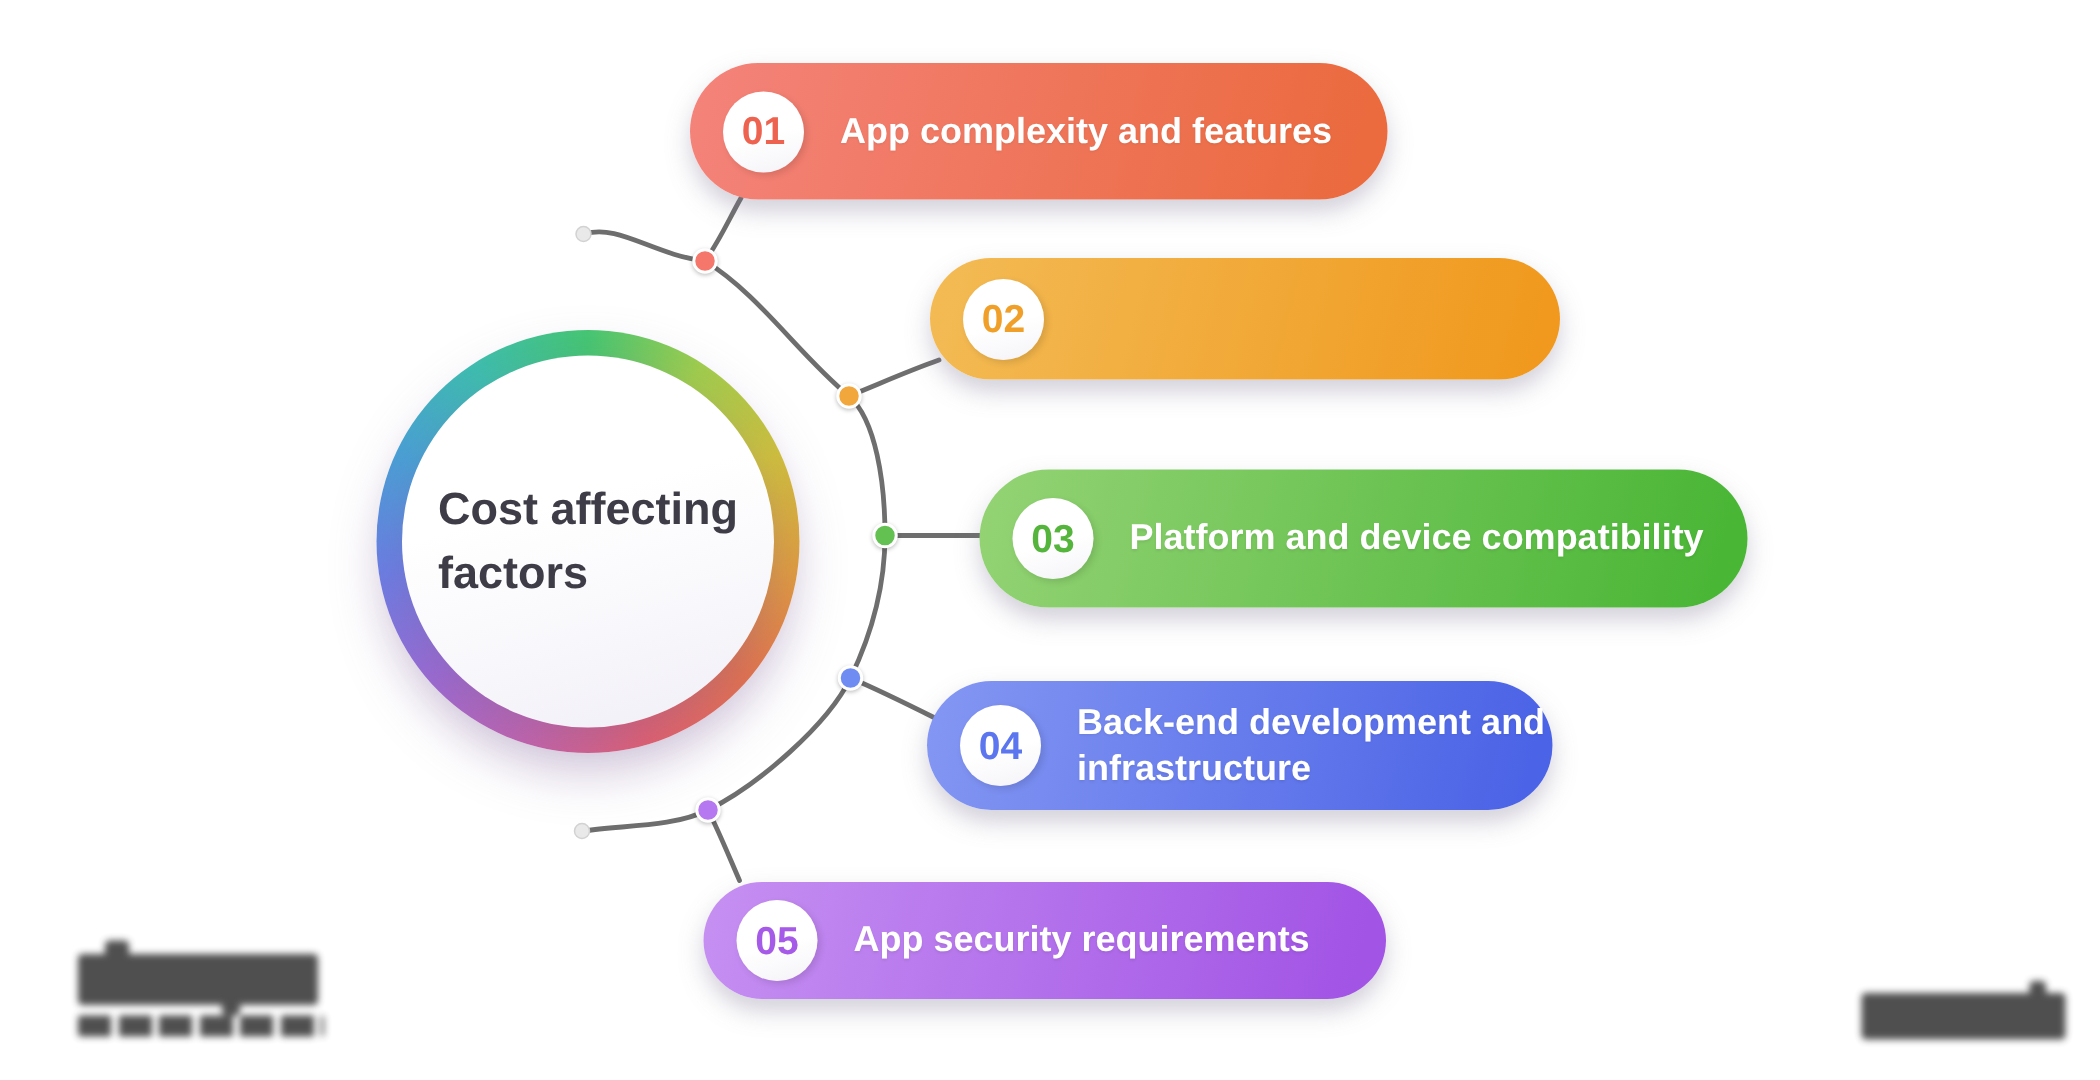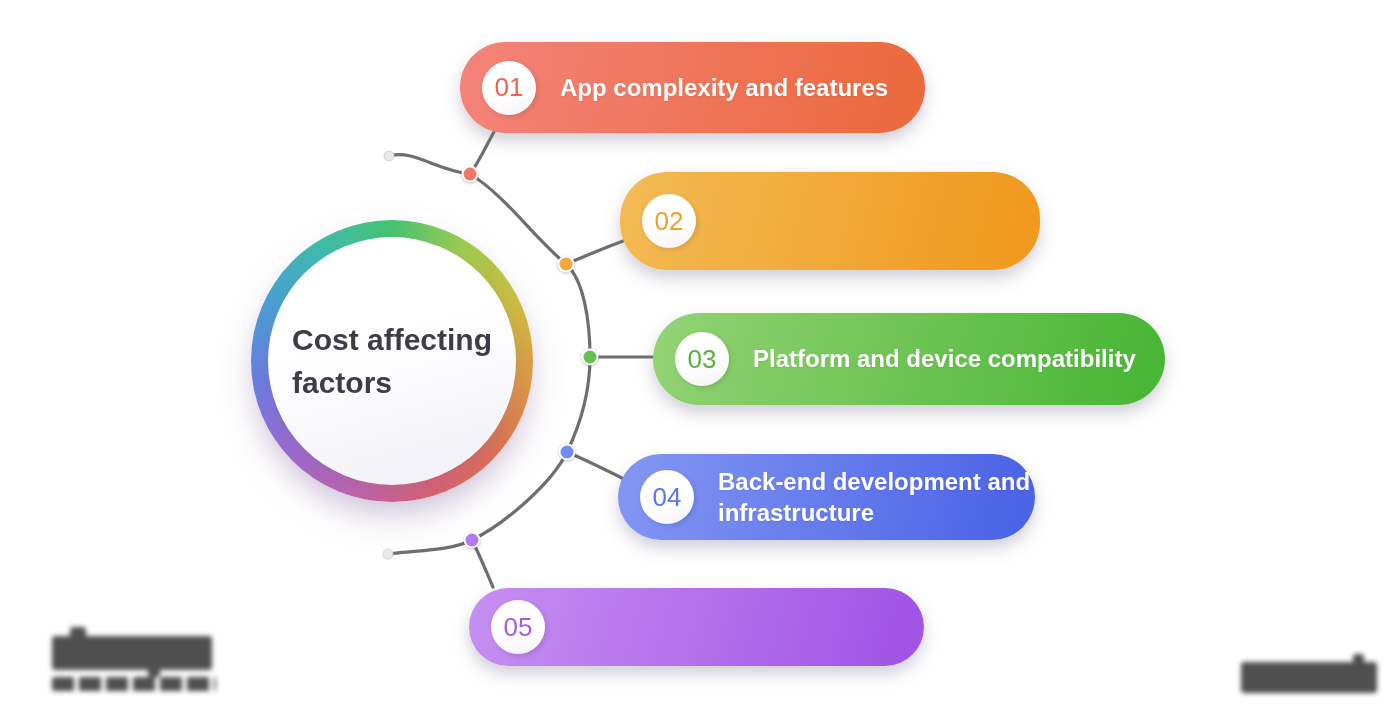--- a/index.html
+++ b/index.html
@@ -25,29 +25,29 @@
     display:flex;align-items:center;justify-content:center;text-align:left;
   }
   .center-title{font-size:30px;font-weight:700;color:#3e3c46;line-height:1.45;}
   .center-title span{display:block;}
   
   .pill{
     position:absolute;display:flex;align-items:center;border-radius:47px;
     box-shadow:0 8px 16px rgba(125,118,145,.35);
   }
   .pill-1{left:460px;top:42px;  width:465px;height:91px;background:linear-gradient(104deg,#f4837b 0%,#eb6a3e 95%);}
-  .pill-2{left:620px;top:172px; width:420px;height:98px;background:linear-gradient(104deg,#f3bb55 0%,#f0991e 95%);}
+  .pill-2{left:620px;top:172px; width:420px;height:81px;background:linear-gradient(104deg,#f3bb55 0%,#f0991e 95%);}
   .pill-3{left:653px;top:313px; width:512px;height:92px;background:linear-gradient(104deg,#94d375 0%,#4ab636 95%);}
   .pill-4{left:618px;top:454px; width:417px;height:86px;background:linear-gradient(104deg,#8497f3 0%,#4b63e6 95%);}
   .pill-5{left:469px;top:588px; width:455px;height:78px;background:linear-gradient(104deg,#c690f2 0%,#a254e5 95%);}
   .num-circle{
     flex:0 0 auto;width:54px;height:54px;margin-left:22px;border-radius:50%;
     background:linear-gradient(165deg,#ffffff 55%,#f4f2f7 100%);
     display:flex;align-items:center;justify-content:center;
-    font-size:26px;font-weight:400;box-shadow:2px 2px 5px rgba(0,0,0,.12);
+    font-size:26px;font-weight:700;box-shadow:2px 2px 5px rgba(0,0,0,.12);
   }
   .pill-1 .num-circle{color:#ee6350;}
   .pill-2 .num-circle{color:#f0a028;}
   .pill-3 .num-circle{color:#55b43c;}
   .pill-4 .num-circle{color:#5b76ee;}
   .pill-5 .num-circle{color:#a55ae8;}
   .pill-label{
     margin-left:24px;color:#ffffff;font-size:24px;font-weight:600;line-height:1.3;
     text-shadow:0 1px 2px rgba(0,0,0,.08);
   }
@@ -127,20 +127,21 @@
     <div class="pill-label">Platform and device compatibility</div>
   </div>
 
   <div class="pill pill-4">
     <div class="num-circle">04</div>
     <div class="pill-label">Back-end development and infrastructure</div>
   </div>
 
   <div class="pill pill-5">
     <div class="num-circle">05</div>
+    <div class="pill-label">App security requirements</div>
   </div>
 
   <div class="dot dot-1"></div>
   <div class="dot dot-2"></div>
   <div class="dot dot-3"></div>
   <div class="dot dot-4"></div>
   <div class="dot dot-5"></div>
   <div class="endpoint endpoint-top"></div>
   <div class="endpoint endpoint-bottom"></div>
 

